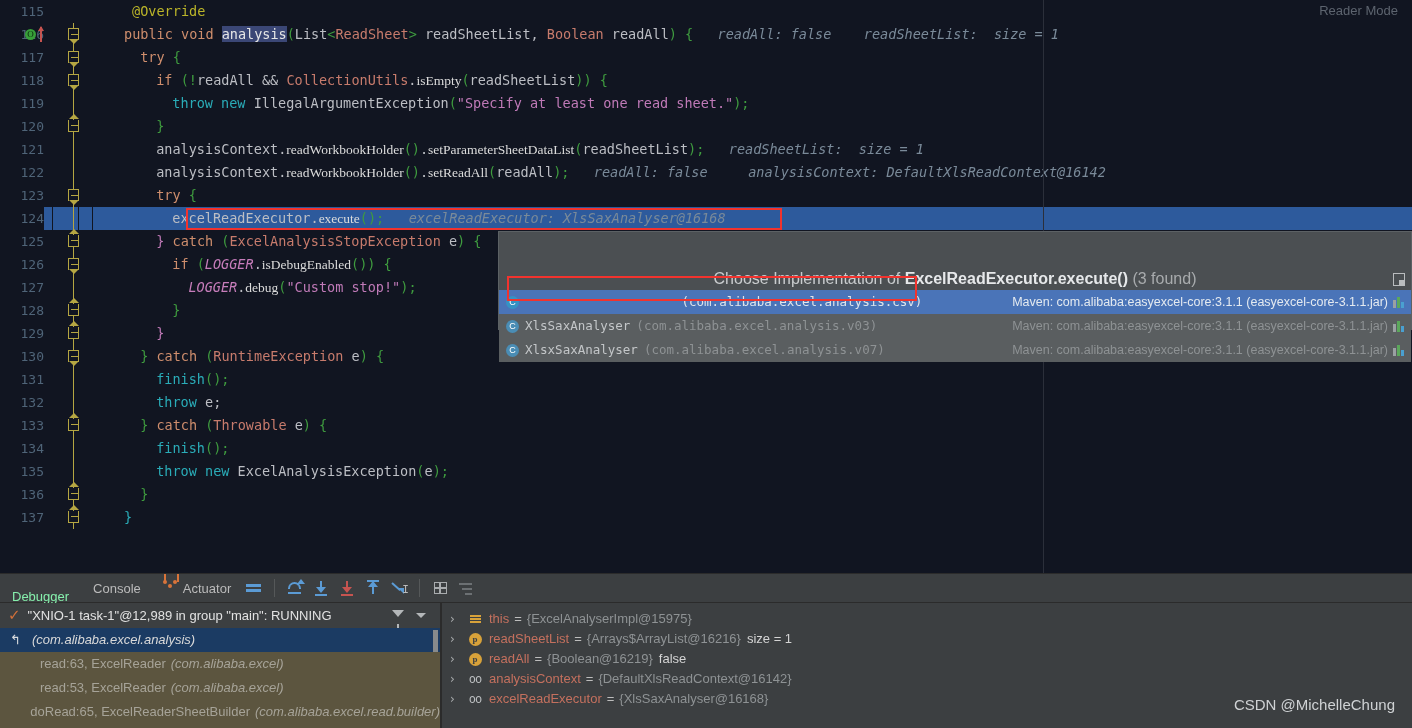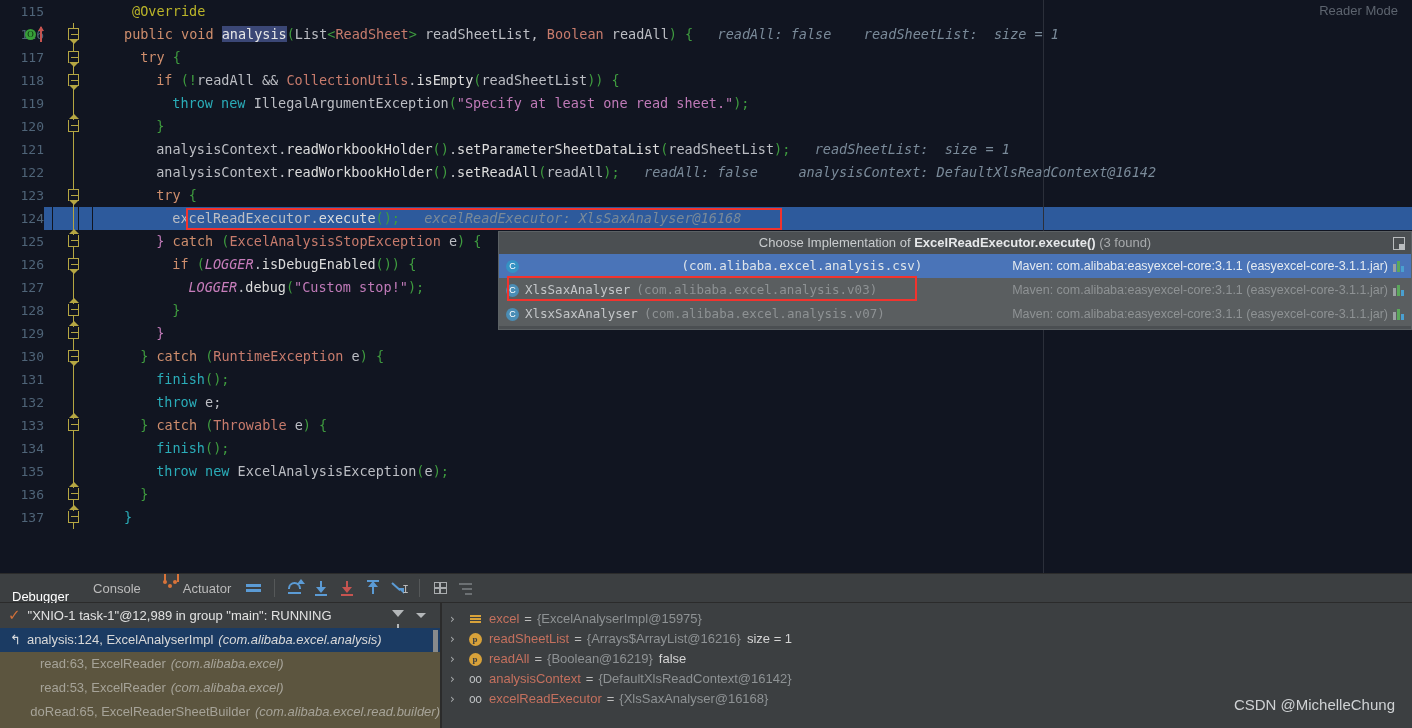--- a/index.html
+++ b/index.html
@@ -78,21 +78,21 @@
     width: 0; height: 0;
     border-left: 3px solid transparent; border-right: 3px solid transparent;
     border-bottom: 5px solid #c75450;
   }
 
   
   .kw  { color: #cf8e6d; }
   .kw2 { color: #2aacb8; }
   .str { color: #c07ab8; }
   .typ { color: #c77b6c; }
-  .mth { color: #dcdcdc; }
+  .mth { color: #dcdcdc; font-family: Liberation Serif, serif; }
   .fld { color: #c77dbb; font-style: italic; }
   .par { color: #3f9c3f; }
   .pln { color: #bcbec4; }
   .ann { color: #bbb529; }
   .hint { color: #7a8a99; font-style: italic; }
   .sel-word { background: #3b4776; color: #e6e6e6; }
 
   
   .execline {
     position: absolute; left: 44px; top: 0; height: 23px; width: 1412px;
@@ -114,22 +114,23 @@
   }
 
   
   .popup {
     position: absolute; left: 498px; top: 231px; width: 914px; height: 99px;
     background: #4b4f52; border: 1px solid #5c6164;
     z-index: 12; font-family: "Liberation Sans", sans-serif;
   }
   .popup-head {
     position: relative; height: 22px; line-height: 22px;
-    text-align: center; color: #c9ccce; font-size: 13px;
+    text-align: center; color: #c9ccce; font-size: 16px;
     background: #4b4f52;
+    margin-top: 36px;
   }
   .popup-head b { color: #e6e8ea; }
   .popup-head .cnt { color: #a8abad; }
   .pin-icon {
     position: absolute; right: 6px; top: 5px; width: 12px; height: 13px;
     border: 1.5px solid #b9bcbe; background: transparent;
   }
   .pin-icon::after {
     content: ""; position: absolute; right: 0px; bottom: 0px;
     width: 5px; height: 5px; background: #b9bcbe;
@@ -185,21 +186,21 @@
     font-family: "Liberation Sans", sans-serif;
   }
   .dbg-toolbar {
     position: relative; height: 29px; display: flex; align-items: center;
     border-bottom: 1px solid #2b2b2b;
   }
   .tab {
     font-size: 13px; color: #bbbbbb; padding: 0 12px;
     height: 29px; line-height: 29px; position: relative;
   }
-  .tab.active { color: #ffffff; margin-top: 16px; }
+  .tab.active { color: #86efac; margin-top: 16px; }
   .tab.active::after {
     content: ""; position: absolute; left: 8px; right: 8px; bottom: 0;
     height: 2px; background: #4a88c7;
   }
   .tab-ic { display: flex; align-items: flex-start; gap: 5px; padding: 0 10px; }
   .actuator-ic { width: 15px; height: 14px; position: relative; }
   .actuator-ic i {
     position: absolute; bottom: 0; width: 4px; height: 4px;
     border-radius: 50%; background: #d8743a;
   }
@@ -516,21 +517,20 @@
       <div class="thread-line">
         <span class="chk">✓</span>
         <span class="thread-txt">"XNIO-1 task-1"@12,989 in group "main": RUNNING</span>
         <span class="filter-ic"></span>
         <span class="caret-ic"></span>
       </div>
       <div class="frame-list" id="frame-list">
         <div class="frames-scroll"></div>
       <div class="frame-row sel">
             <span class="frame-ret">↰</span>
-            <span class="frame-name">analysis:124, ExcelAnalyserImpl</span>
             <span class="frame-pkg">(com.alibaba.excel.analysis)</span>
           </div>
           <div class="frame-row dim">
             <span style="width:19px;display:inline-block"></span>
             <span class="frame-name">read:63, ExcelReader</span>
             <span class="frame-pkg">(com.alibaba.excel)</span>
           </div>
           <div class="frame-row dim">
             <span style="width:19px;display:inline-block"></span>
             <span class="frame-name">read:53, ExcelReader</span>
@@ -553,21 +553,21 @@
     <div class="vars" id="vars-list">
         <div class="var-row">
           <span class="chev">›</span>
           <span class="vi vi-this">
             <span>
               <i></i>
               <i></i>
               <i></i>
             </span>
           </span>
-          <span class="v-name">excel</span>
+          <span class="v-name">this</span>
           <span class="v-eq">=</span>
           <span class="v-val">{ExcelAnalyserImpl@15975}</span>
           <span class="v-extra"></span>
         </div>
         <div class="var-row">
           <span class="chev">›</span>
           <span class="vi">
             <span class="vi-param">p</span>
           </span>
           <span class="v-name">readSheetList</span>

